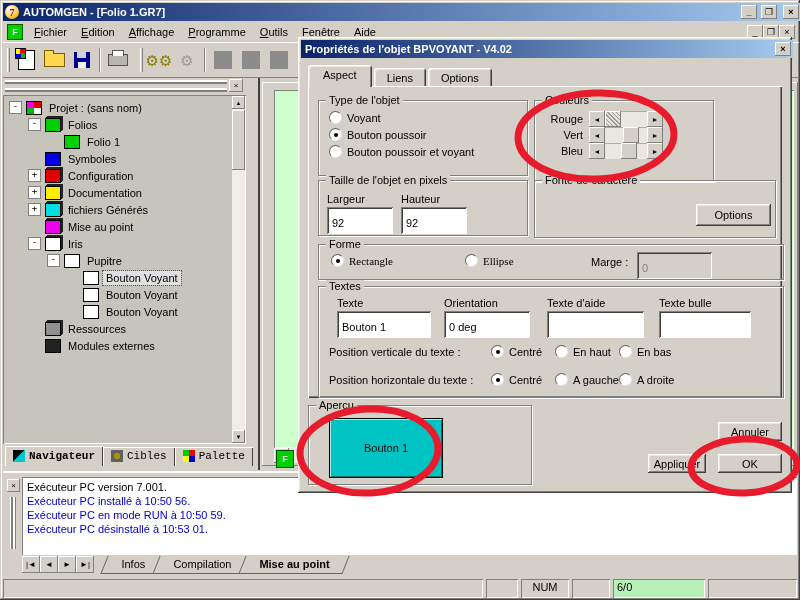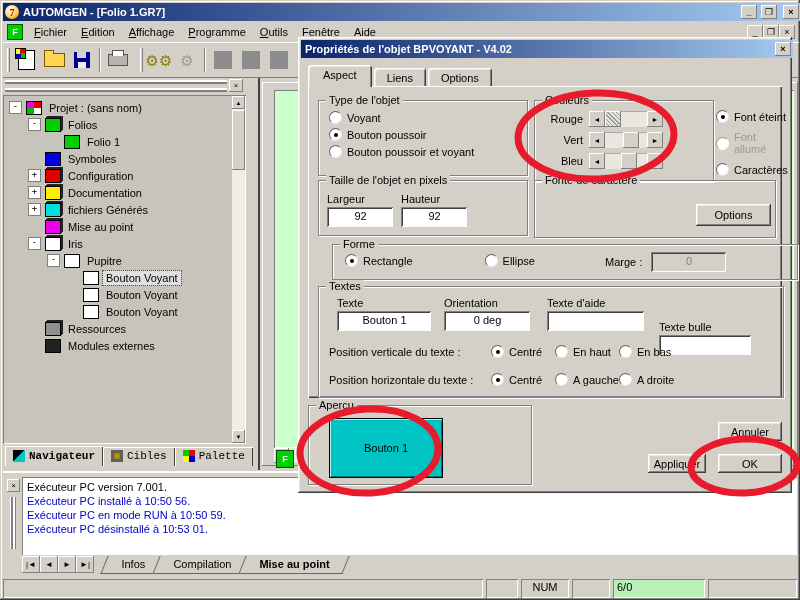--- a/index.html
+++ b/index.html
@@ -4,21 +4,21 @@
 <style>
   html,body{margin:0;padding:0;background:#555;}
   #app{position:relative;width:800px;height:600px;background:#d4d0c8;
        font-family:"Liberation Sans","DejaVu Sans",sans-serif;font-size:11px;color:#000;overflow:hidden;
        box-shadow:inset -1px -1px 0 #404040,inset 1px 1px 0 #d4d0c8,inset -2px -2px 0 #808080,inset 2px 2px 0 #fff;}
   .abs{position:absolute;}
   .raised{background:#d4d0c8;box-shadow:inset -1px -1px 0 #404040,inset 1px 1px 0 #fff,inset -2px -2px 0 #808080,inset 2px 2px 0 #ece9d8;}
   .raised-thin{background:#d4d0c8;box-shadow:inset -1px -1px 0 #808080,inset 1px 1px 0 #fff;}
   .sunken-thin{box-shadow:inset 1px 1px 0 #808080,inset -1px -1px 0 #fff;}
   .field{background:#fff;box-shadow:inset 1px 1px 0 #808080,inset -1px -1px 0 #fff,inset 2px 2px 0 #404040;
-         padding:3px 4px 0 5px;overflow:hidden;white-space:nowrap;text-align:center;}
+         padding:10px 4px 0 5px;overflow:hidden;white-space:nowrap;}
   .field.disabled{background:#d4d0c8;color:#808080;}
   
   .titlebar{background:linear-gradient(90deg,#0a246a,#a6caf0);color:#fff;font-weight:bold;display:flex;align-items:center;gap:4px;padding:0 2px;}
   .tb-btn{width:16px;height:14px;display:flex;align-items:center;justify-content:center;font-size:9px;line-height:1;color:#000;}
   
   .menu-item{display:inline-block;padding:3px 7px 4px 7px;}
   .menu-item::first-letter{text-decoration:underline;}
   
   .tbtn{width:28px;height:27px;display:flex;align-items:center;justify-content:center;}
   .tsep{width:2px;height:24px;margin:0 3px;box-shadow:inset 1px 0 0 #808080,inset -1px 0 0 #fff;}
@@ -314,21 +314,21 @@
             </span>
             <span class="rad-row">
               <span class="rad"></span>
               <span>Bouton poussoir et voyant</span>
             </span>
           </div>
       </div>
 
       <div class="group" style="left:226px;top:14px;width:178px;height:80px;">
         <span class="group-label">Couleurs</span>
-        <div id="color-rows" style="padding:10px 0 0 8px;display:flex;flex-direction:column;gap:5px;">
+        <div id="color-rows" style="padding:10px 0 0 8px;display:flex;flex-direction:column;">
             <div style="display: flex; align-items: center; gap: 6px;">
               <span style="width: 40px; text-align: right;">Rouge</span>
               <div class="cslider">
                 <span class="cs-arrow raised-thin">◄</span>
                 <div class="cs-track">
                   <span class="cs-thumb raised-thin hatch" style="left: 0px;"></span>
                 </div>
                 <span class="cs-arrow raised-thin">►</span>
               </div>
             </div>
@@ -348,57 +348,43 @@
                 <span class="cs-arrow raised-thin">◄</span>
                 <div class="cs-track">
                   <span class="cs-thumb raised-thin" style="left: 16px;"></span>
                 </div>
                 <span class="cs-arrow raised-thin">►</span>
               </div>
             </div>
           </div>
       </div>
 
-      <div id="font-options" class="abs" style="left:408px;top:24px;display:flex;flex-direction:column;gap:8px;">
-          <span class="rad-row">
-            <span class="rad sel"></span>
-            <span>Font éteint</span>
-          </span>
-          <span class="rad-row">
-            <span class="rad dis"></span>
-            <span class="lbl-dis">Font allumé</span>
-          </span>
-          <span class="rad-row">
-            <span class="rad"></span>
-            <span>Caractères</span>
-          </span>
-        </div>
 
       <div class="group" style="left:10px;top:94px;width:208px;height:54px;">
         <span class="group-label">Taille de l'objet en pixels</span>
         <div id="taille-fields">
             <div style="position: absolute; left: 8px; top: 12px; width: 66px;">
               <div>Largeur</div>
               <div class="field" style="height: 17px; margin-top: 2px;">92</div>
             </div>
             <div style="position: absolute; left: 82px; top: 12px; width: 66px;">
               <div>Hauteur</div>
               <div class="field" style="height: 17px; margin-top: 2px;">92</div>
             </div>
           </div>
       </div>
 
       <div class="group" style="left:226px;top:94px;width:240px;height:56px;">
         <span class="group-label">Fonte de caractère</span>
         <div class="btn abs" style="left:161px;top:23px;width:75px;height:22px;">Options</div>
       </div>
 
-      <div class="group" style="left:24px;top:158px;width:464px;height:34px;">
+      <div class="group" style="left:10px;top:158px;width:464px;height:34px;">
         <span class="group-label">Forme</span>
-        <div id="forme-options" style="position:absolute;left:12px;top:9px;display:flex;">
+        <div id="forme-options" style="position:absolute;left:12px;top:9px;display:flex;font-family:Liberation Serif, serif;">
             <span class="rad-row" style="margin-right: 72px;">
               <span class="rad sel"></span>
               <span>Rectangle</span>
             </span>
             <span class="rad-row" style="margin-right: 72px;">
               <span class="rad"></span>
               <span>Ellipse</span>
             </span>
           </div>
         <span class="abs" style="left:272px;top:11px;color:#000;">Marge :</span>
@@ -413,21 +399,21 @@
               <div class="field" style="height: 17px; margin-top: 2px;">Bouton 1</div>
             </div>
             <div style="position: absolute; left: 125px; top: 10px; width: 86px;">
               <div>Orientation</div>
               <div class="field" style="height: 17px; margin-top: 2px;">0 deg</div>
             </div>
             <div style="position: absolute; left: 228px; top: 10px; width: 97px;">
               <div>Texte d'aide</div>
               <div class="field" style="height: 17px; margin-top: 2px;"></div>
             </div>
-            <div style="position: absolute; left: 340px; top: 10px; width: 92px; margin-top: 24px;">
+            <div style="position: absolute; left: 340px; top: 10px; width: 92px;">
               <div>Texte bulle</div>
               <div class="field" style="height: 17px; margin-top: 2px;"></div>
             </div>
           </div>
         <div id="pos-rows" style="position:absolute;left:10px;top:58px;width:446px;display:flex;flex-direction:column;gap:15px;">
             <div style="display: flex; align-items: center;">
               <span style="width: 162px;">Position verticale du texte :</span>
               <span class="rad-row" style="width: 64px;">
                 <span class="rad sel"></span>
                 <span>Centré</span>

